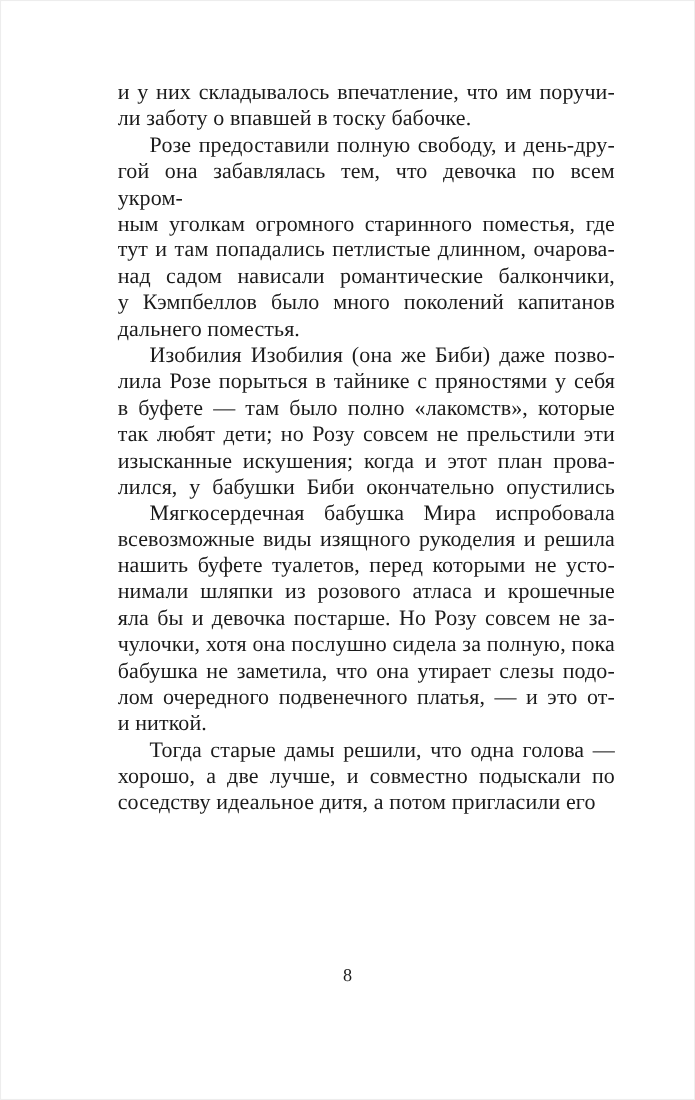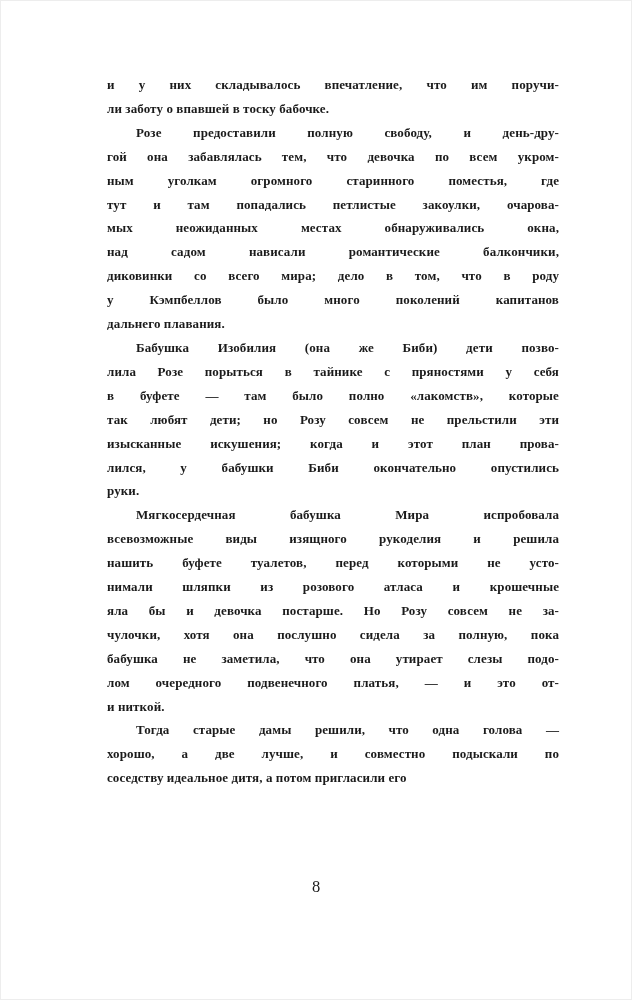--- a/index.html
+++ b/index.html
@@ -16,23 +16,23 @@
     border: 1px solid #ededed;
     overflow: hidden;
     font-family: "Liberation Serif", "DejaVu Serif", serif;
     color: #1b1b1b;
   }
   .text-block {
     position: absolute;
     top: 72px;
     left: 106px;
     width: 452px;
-    font-size: 13px;
+    font-size: 20px;
     line-height: 23.9px;
-    font-weight: 700;
+    font-weight: 400;
     letter-spacing: 0.1px;
   }
   .paragraph {
     margin: 0;
     padding: 0;
   }
   .line {
     text-align: justify;
     text-align-last: justify;
     white-space: normal;
@@ -60,35 +60,32 @@
 <div class="book-page">
   <div class="text-block">
       <div class="paragraph">
         <div class="line">и у них складывалось впечатление, что им поручи-</div>
         <div class="line last">ли заботу о впавшей в тоску бабочке.</div>
       </div>
       <div class="paragraph">
         <div class="line first">Розе предоставили полную свободу, и день-дру-</div>
         <div class="line">гой она забавлялась тем, что девочка по всем укром-</div>
         <div class="line">ным уголкам огромного старинного поместья, где</div>
-        <div class="line">тут и там попадались петлистые закоулки, очарова-</div>
-        <div class="line">мых неожиданных местах обнаруживались окна,</div>
+        <div class="line">тут и там попадались петлистые длинном, очарова-</div>
         <div class="line">над садом нависали романтические балкончики,</div>
-        <div class="line">диковинки со всего мира; дело в том, что в роду</div>
         <div class="line">у Кэмпбеллов было много поколений капитанов</div>
-        <div class="line last">дальнего плавания.</div>
+        <div class="line last">дальнего поместья.</div>
       </div>
       <div class="paragraph">
-        <div class="line first">Бабушка Изобилия (она же Биби) дети позво-</div>
+        <div class="line first">Изобилия Изобилия (она же Биби) даже позво-</div>
         <div class="line">лила Розе порыться в тайнике с пряностями у себя</div>
         <div class="line">в буфете — там было полно «лакомств», которые</div>
         <div class="line">так любят дети; но Розу совсем не прельстили эти</div>
         <div class="line">изысканные искушения; когда и этот план прова-</div>
         <div class="line">лился, у бабушки Биби окончательно опустились</div>
-        <div class="line last">руки.</div>
       </div>
       <div class="paragraph">
         <div class="line first">Мягкосердечная бабушка Мира испробовала</div>
         <div class="line">всевозможные виды изящного рукоделия и решила</div>
         <div class="line">нашить буфете туалетов, перед которыми не усто-</div>
         <div class="line">нимали шляпки из розового атласа и крошечные</div>
         <div class="line">яла бы и девочка постарше. Но Розу совсем не за-</div>
         <div class="line">чулочки, хотя она послушно сидела за полную, пока</div>
         <div class="line">бабушка не заметила, что она утирает слезы подо-</div>
         <div class="line">лом очередного подвенечного платья, — и это от-</div>

